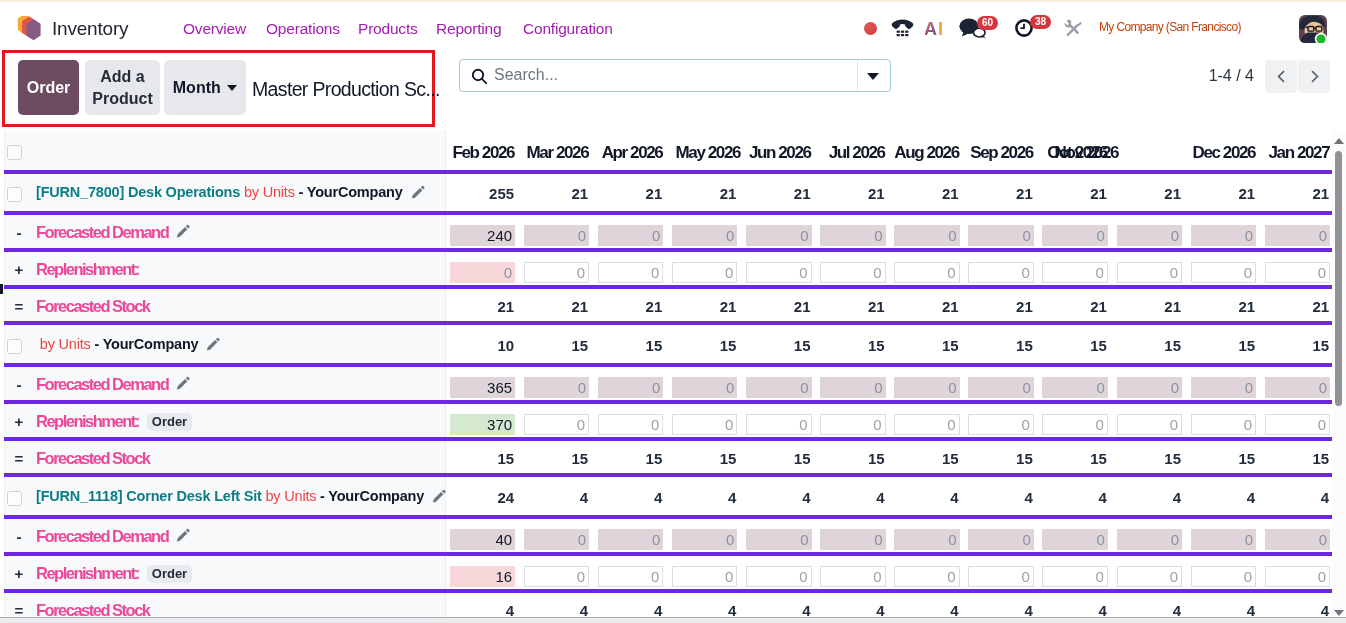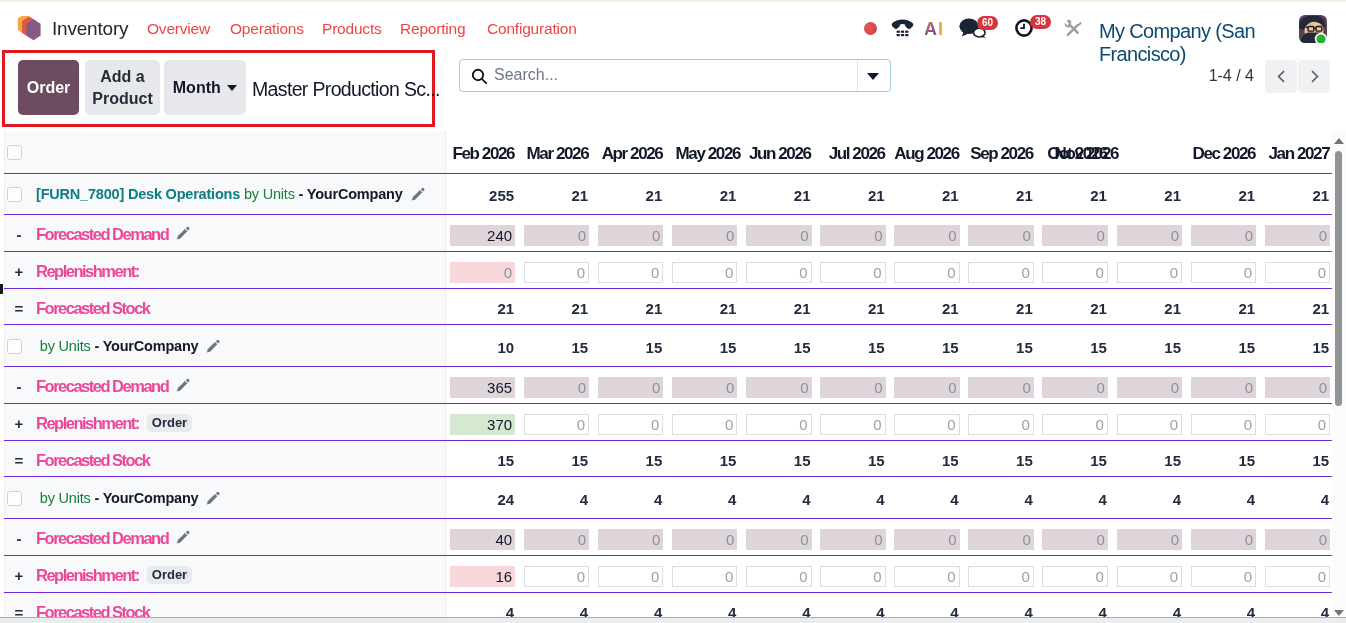--- a/index.html
+++ b/index.html
@@ -1,24 +1,24 @@
 <!DOCTYPE html>
 <html><head><meta charset="utf-8"><style>
 * { box-sizing: border-box; margin:0; padding:0; }
 html,body { width:1346px; height:623px; overflow:hidden; background:#fff;
   font-family:"Liberation Sans",sans-serif; position:relative; }
 .topline { position:absolute; left:0; top:0; width:1346px; height:2px; background:#f8ecdf; }
 .nav { position:absolute; left:0; top:2px; width:1346px; height:46px; background:#fff; }
 .brand { position:absolute; left:52px; top:16px; font-size:19px; font-weight:500; color:#23272f; letter-spacing:-0.2px; }
-.mi { position:absolute; top:18px; font-size:15.5px; color:#ef4444; letter-spacing:-0.2px; }
+.mi { position:absolute; top:18px; font-size:15.5px; color:#a21caf; letter-spacing:-0.2px;margin-left:36px; }
 .reddot { position:absolute; left:864px; top:20px; width:13px; height:13px; border-radius:50%;
   background:radial-gradient(circle at 35% 35%, #e05a52, #cd3a40); }
 .nbadge { position:absolute; min-width:21px; height:14px; background:#d5353c; color:#fff;
   font-size:10px; font-weight:700; border-radius:8px; text-align:center; line-height:14px; padding:0 3px; }
-.cmpy { position:absolute; left:1099px; top:18px; font-size:20px; color:#0c4a6e; letter-spacing:-0.65px; }
+.cmpy { position:absolute; left:1099px; top:18px; font-size:12px; color:#c2410c; letter-spacing:-0.65px; }
 .redrect { position:absolute; left:2px; top:50px; width:433px; height:77px; border:3px solid #e0191f; }
 .btn { position:absolute; top:60px; height:55px; border:none; border-radius:5px;
   font-family:"Liberation Sans",sans-serif; font-size:16px; font-weight:700; }
 .ordbtn { left:18px; width:61px; background:#6d4b61; color:#fff; font-weight:600; }
 .litebtn { background:#e7e8eb; color:#242c38; font-weight:600; line-height:1.35; }
 .monthbtn { font-weight:700; color:#111827; }
 .caret { display:inline-block; width:0; height:0; border-left:5px solid transparent;
   border-right:5px solid transparent; border-top:6px solid #111827; vertical-align:2px; margin-left:2px; }
 .title { position:absolute; left:252px; top:78px; font-size:19.5px; color:#101828; letter-spacing:-0.65px; }
 .search { position:absolute; left:459px; top:59px; width:432px; height:33px; background:#fff;
@@ -26,31 +26,31 @@
 .ph { position:absolute; left:34px; top:6px; font-size:16px; color:#6d7681; }
 .sdiv { position:absolute; right:32px; top:0; width:1px; height:31px; background:#dfe3e8; }
 .scaret { position:absolute; right:11px; top:13px; width:0; height:0; border-left:6px solid transparent;
   border-right:6px solid transparent; border-top:7px solid #101828; }
 .pager { position:absolute; left:1200px; top:67px; width:54px; text-align:right; font-size:16px; color:#2b3440; }
 .pgbtn { position:absolute; top:60px; width:32px; height:33px; background:#f0f1f3; border:none; border-radius:4px; }
 .pgbtn svg { vertical-align:middle; }
 
 
 .tbl { position:absolute; left:0; top:131px; width:1346px; height:486px; }
-.thead, .trow { position:absolute; left:4px; width:1328px; border-bottom:1px solid #6d28d9; }
+.thead, .trow { position:absolute; left:4px; width:1328px; border-bottom:4px solid #6d28d9; }
 .lblbg { position:absolute; left:4px; top:0; width:442px; height:486px;
   background:#f8f9fa; border-right:1px solid #e9ebee; border-left:1px solid #eceef0; }
 .mh { position:absolute; top:0; height:100%; display:flex; align-items:center; justify-content:flex-end;
   padding-top:5px; font-size:17px; font-weight:700; color:#111827; letter-spacing:-1.4px; }
 .num { position:absolute; top:0; height:100%; display:flex; align-items:center; justify-content:flex-end;
   font-size:15px; font-weight:700; color:#222c3d; padding-top:3px; }
 .cb { position:absolute; width:15px; height:15px; background:#fdfdfe; border:1px solid #cfd3d9; border-radius:3px; }
 .plabel { position:absolute; left:32px; top:0; height:100%; display:flex; align-items:center; font-size:15px; }
 .teal { color:#0c7d85; font-weight:700; font-size:14.5px; letter-spacing:-0.2px; }
-.gry { color:#15803d; white-space:pre; font-size:14.5px; letter-spacing:-0.2px; }
+.gry { color:#ef4444; white-space:pre; font-size:14.5px; letter-spacing:-0.2px; }
 .drk { color:#111827; font-weight:700; white-space:pre; font-size:14.5px; letter-spacing:-0.2px; }
 .slab { color:#ec4899; font-weight:700; font-size:16.5px; letter-spacing:-1.5px; position:relative; top:1.5px; }
 .pcl { margin-left:8px; }
 .sym { position:absolute; left:7px; top:0; width:16px; height:100%; display:flex; align-items:center;
   justify-content:center; font-size:15px; font-weight:700; color:#222c3d; padding-top:3px; }
 .badge { display:inline-block; position:relative; top:1.5px; margin-left:8px; background:#e8eaee; border-radius:5px; padding:1px 5px 2px;
   font-size:13px; font-weight:700; color:#222c3d; }
 .inp { position:absolute; width:65.5px; height:21px; display:flex;
   align-items:center; justify-content:flex-end; padding-right:3px; font-size:15px; }
 .mauve { background:#ded4da; }
@@ -436,20 +436,21 @@
       <div class="num" style="left:886.7px;width:68px;">15</div>
       <div class="num" style="left:960.8px;width:68px;">15</div>
       <div class="num" style="left:1034.9px;width:68px;">15</div>
       <div class="num" style="left:1109.0px;width:68px;">15</div>
       <div class="num" style="left:1183.1px;width:68px;">15</div>
       <div class="num" style="left:1257.2px;width:68px;">15</div>
     </div>
     <div class="trow" style="top:346.5px;height:41.3px;">
       <span class="cb" style="left:3px;top:13.1px;"></span>
       <div class="plabel">
+        <span class="teal">[FURN_1118] Corner Desk Left Sit</span>
         <span class="gry"> by Units</span>
         <span class="drk"> - YourCompany</span> 
         <svg class="pcl" width="14" height="14" viewBox="0 0 16 16">
           <path fill="#6e7681" d="M12.1 1.6a1.9 1.9 0 0 1 2.7 2.7l-.9.9-2.7-2.7zM10.3 3.4 1.9 11.8 1 15.4l3.6-.9 8.4-8.4z"></path>
         </svg>
       </div>
       <div class="num" style="left:442.1px;width:68px;">24</div>
       <div class="num" style="left:516.2px;width:68px;">4</div>
       <div class="num" style="left:590.3px;width:68px;">4</div>
       <div class="num" style="left:664.4px;width:68px;">4</div>

